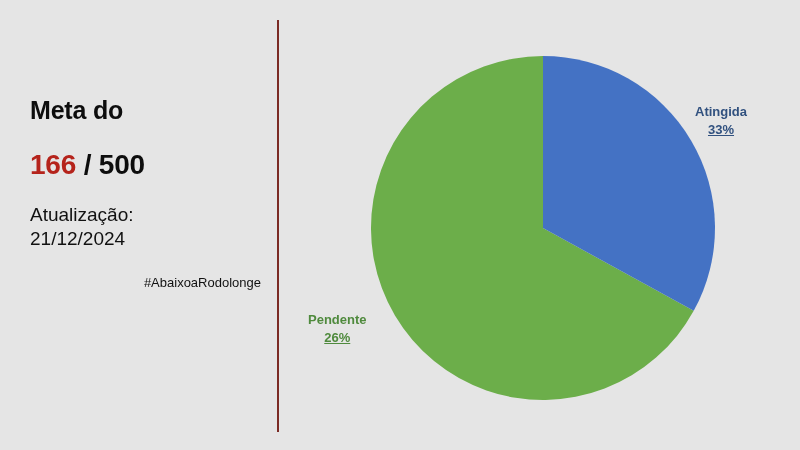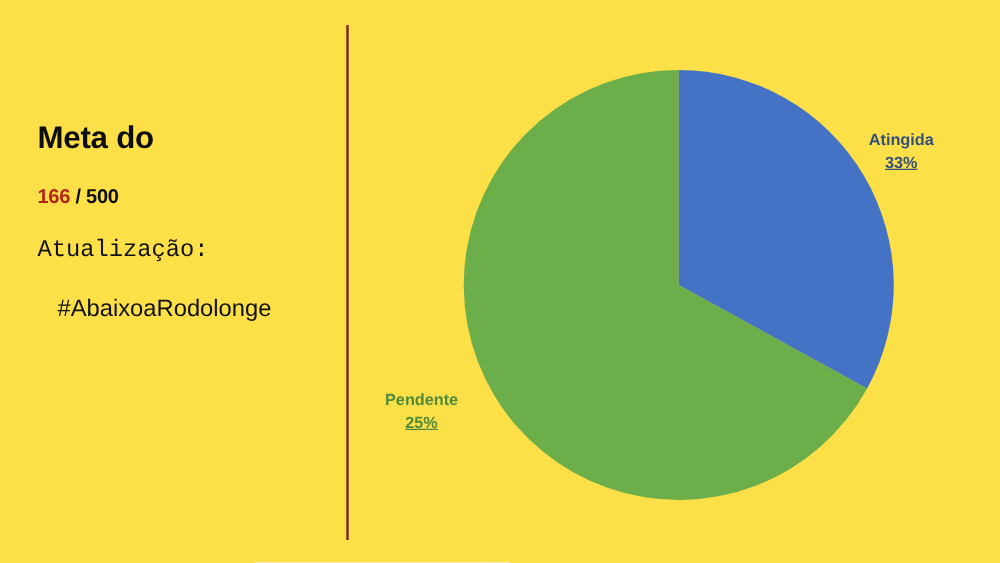--- a/index.html
+++ b/index.html
@@ -29,46 +29,47 @@
     font-size: 25px;
     font-weight: bold;
     line-height: 1.18;
     color: #0d0d0d;
     letter-spacing: -0.2px;
     margin: 0 0 22px 0;
   }
   .goal-title .t-line { display: block; }
 
   .counter {
-    font-size: 16px;
+    font-size: 28px;
     font-weight: bold;
     line-height: 1.2;
     color: #0d0d0d;
     margin: 0 0 22px 0;
     letter-spacing: -0.2px;
   }
   .counter .current {
     color: #b5231b;
   }
   .counter .c-line { display: block; }
 
   .updated {
     font-size: 19px;
     font-weight: normal;
     line-height: 1.26;
     color: #111111;
     margin: 0 0 24px 0;
   }
-  .updated .u-line { display: block; font-family: Liberation Mono, monospace; }
+  .updated .u-line { display: block; }
 
   .hashtag {
-    font-size: 19px;
+    font-size: 13px;
     font-weight: normal;
     color: #111111;
-    margin: 16px;
+    margin: 4px;
+    text-align: right;
   }
 
   
   .divider {
     position: absolute;
     left: 277px;
     top: 20px;
     width: 2px;
     height: 412px;
     background: #7b2b24;
@@ -104,34 +105,35 @@
   .label-pendente {
     left: 8px;
     top: 311px;
     color: #4f8a3d;
     text-align: center;
   }
 </style>
 </head>
 <body>
 
-<div id="slide" style="background: #fde047;">
+<div id="slide" style="background: #e5e5e5;">
 
   <div class="left-panel">
 
     <h1 class="goal-title">
       <span class="t-line">Meta do</span>
     </h1>
 
     <div class="counter">
       <span class="c-line"><span class="current" style="color: rgb(181, 35, 27);">166</span><span> / 500</span></span>
     </div>
 
     <div class="updated">
       <span class="u-line">Atualização:</span>
+      <span class="u-line">21/12/2024</span>
     </div>
 
     <div class="hashtag">#AbaixoaRodolonge</div>
   </div>
 
   <div class="divider" style="background: rgb(123, 43, 36);"></div>
 
   <div class="chart-area">
 
     <svg class="pie-svg" width="500" height="450" viewBox="0 0 500 450">
@@ -141,17 +143,17 @@
       <path fill="#4472c4" d="M 243 228 L 243.00 56.00 A 172 172 0 0 1 393.72 310.86 Z"></path>
     </svg>
 
     <div class="slice-label label-atingida" style="color: rgb(49, 81, 127);">
       <span>Atingida</span>
       <span class="lbl-pct">33%</span>
     </div>
 
     <div class="slice-label label-pendente" style="color: rgb(79, 138, 61);">
       <span>Pendente</span>
-      <span class="lbl-pct">25%</span>
+      <span class="lbl-pct">26%</span>
     </div>
   </div>
 
 </div>
 
 </body></html>

